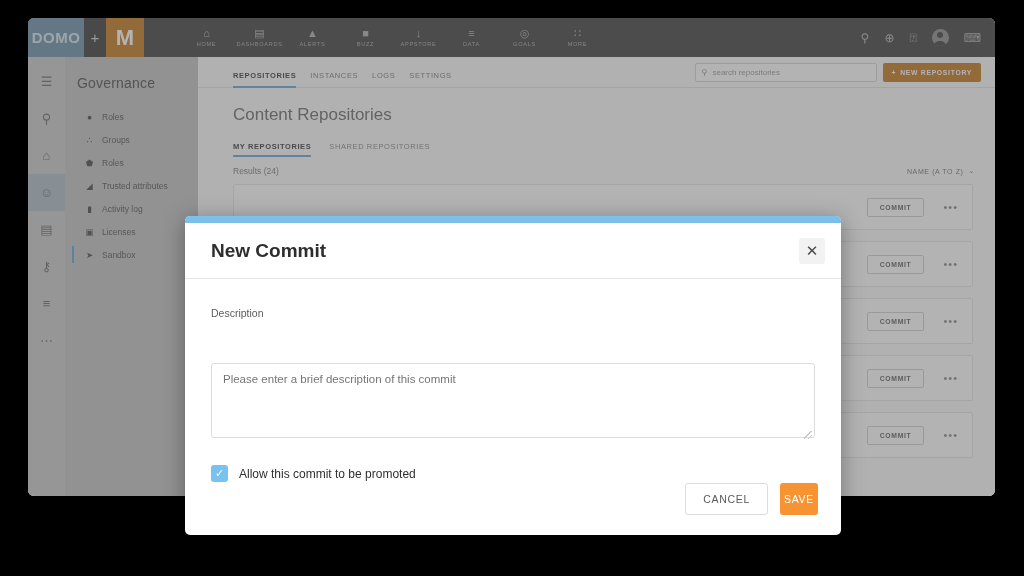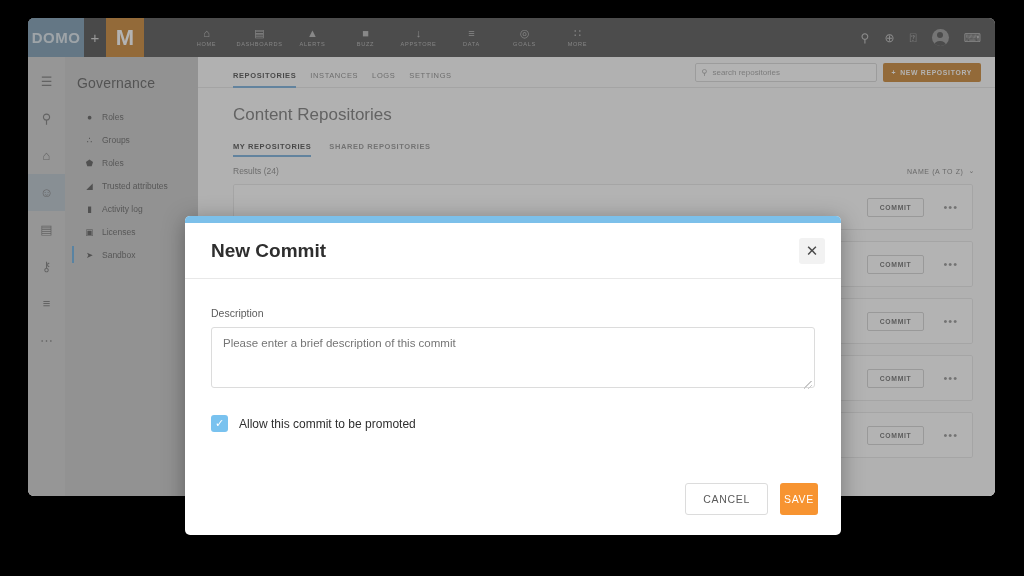--- a/index.html
+++ b/index.html
@@ -151,21 +151,21 @@
     text-transform: uppercase; cursor: pointer;
   }
 
   .content-pad { padding: 17px 20px 0 35px; }
   .page-title { font-size: 17px; color: #6b6b6b; font-weight: 400; margin-bottom: 5px; }
   .page-desc { font-size: 8px; color: #6d6d6d; line-height: 1.5; max-width: 405px; }
 
   .subtabs { display: flex; gap: 18px; margin-top: 17px; padding-left: 35px; }
   .subtab {
     font-size: 7.5px; letter-spacing: .6px; color: #8a8a8a;
-    text-transform: uppercase; padding-bottom: 6px; cursor: pointer; position: relative; font-weight: bold;
+    text-transform: uppercase; padding-bottom: 6px; cursor: pointer; position: relative;
   }
   .subtab.active { color: #3a3a3a; font-weight: 700; }
   .subtab.active::after {
     content: ""; position: absolute; left: 0; right: 0; bottom: 0;
     height: 2px; background: #6aa7d8;
   }
 
   .results-row {
     display: flex; align-items: center; justify-content: space-between;
     padding: 9px 20px 0 35px;
@@ -214,24 +214,24 @@
   }
   .modal-title { font-size: 19px; color: #2e2e2e; font-weight: 700; }
   .modal-close {
     margin-left: auto; width: 26px; height: 26px; background: #f2f2f2;
     border-radius: 3px; display: flex; align-items: center; justify-content: center;
     color: #4a4a4a; font-size: 15px; cursor: pointer;
   }
   .modal-body { padding: 28px 26px 0 26px; }
   .field-label { font-size: 10.5px; color: #5c5c5c; margin-bottom: 8px; }
   .textarea {
-    width: 100%; height: 61px; border: 1px solid #dcdcdc; border-radius: 3px;
+    width: 100%; height: 75px; border: 1px solid #dcdcdc; border-radius: 3px;
     background: #fff; padding: 9px 11px; font-size: 11.5px;
     color: #a5a5a5; font-family: "Liberation Sans", sans-serif;
-    resize: none; position: relative;
+    resize: none; position: relative; margin-top: 36px;
   }
   .ta-wrap { position: relative; }
   .ta-grip {
     position: absolute; right: 3px; bottom: 3px;
     width: 8px; height: 8px; pointer-events: none;
     background:
       linear-gradient(135deg, transparent 0 42%, #c9c9c9 42% 52%, transparent 52% 100%),
       linear-gradient(135deg, transparent 0 70%, #c9c9c9 70% 80%, transparent 80% 100%);
   }
   .check-row { display: flex; align-items: center; gap: 11px; margin-top: 23px; }

